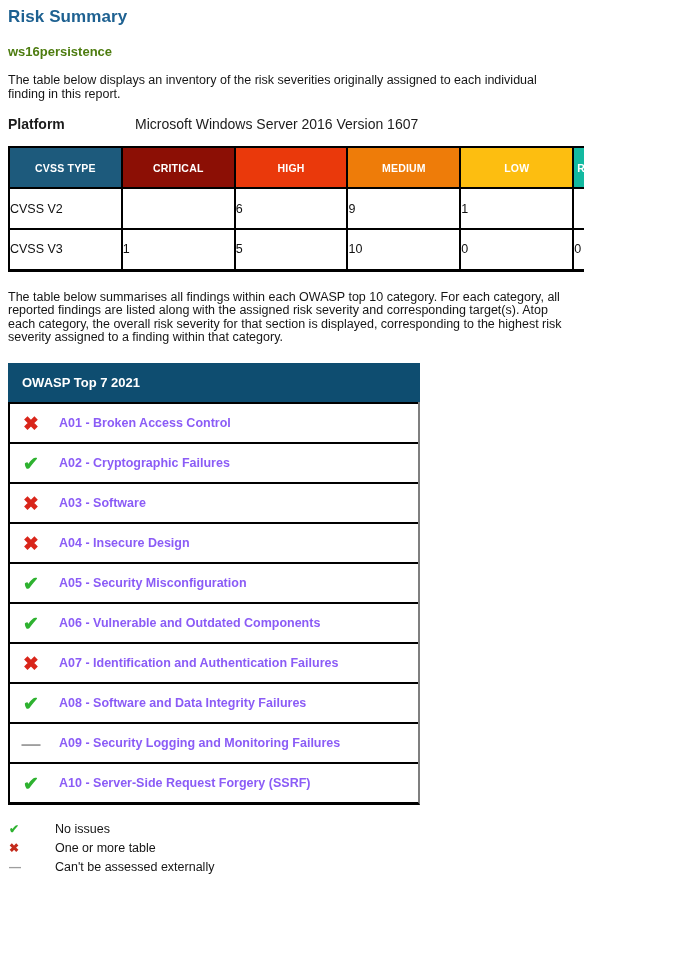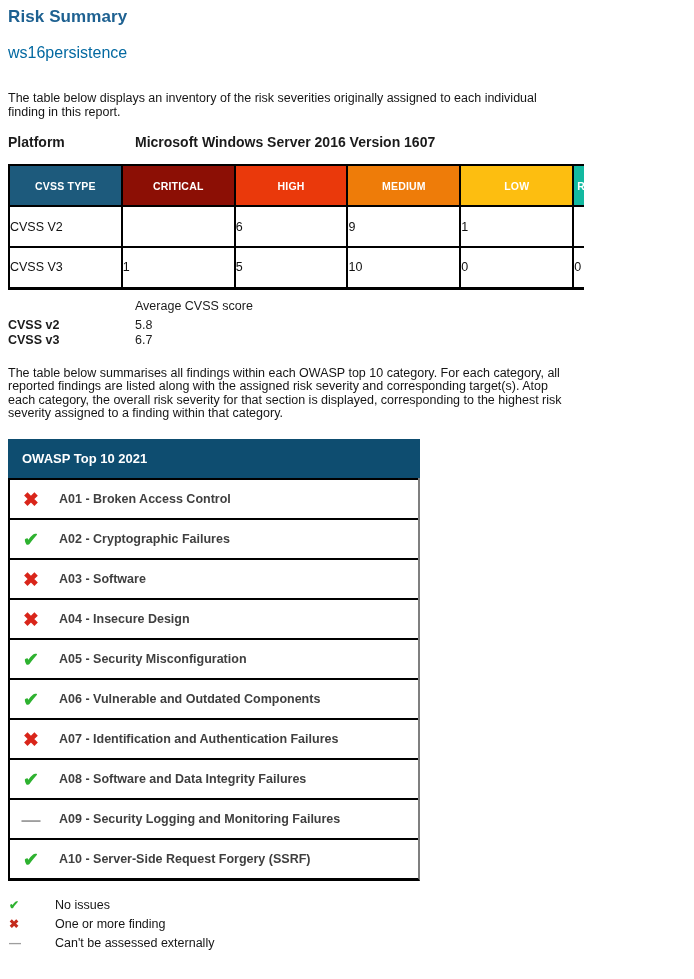--- a/index.html
+++ b/index.html
@@ -15,38 +15,38 @@
     overflow: hidden;
   }
   .page-title {
     color: #1e6191;
     font-size: 17px;
     font-weight: bold;
     letter-spacing: 0.1px;
   }
   .page-subtitle {
     margin-top: 17px;
-    color: #0369a1;
-    font-size: 16px;
-    font-weight: 400;
+    color: #4d7c0f;
+    font-size: 13px;
+    font-weight: 700;
   }
   .paragraph {
-    margin-top: 30px;
+    margin-top: 15px;
     font-size: 12.5px;
     line-height: 13.6px;
     color: #151515;
     max-width: 678px;
   }
   .kv-row {
     margin-top: 15px;
     display: flex;
     font-size: 14px;
   }
   .kv-label { width: 127px; font-weight: bold; flex-shrink: 0; }
-  .kv-value { font-weight: bold; }
+  .kv-value { font-weight: normal; }
 
   
   table.cvss {
     margin-top: 14px;
     width: 679px;
     border-collapse: collapse;
     table-layout: fixed;
   }
   table.cvss th, table.cvss td {
     border: 2px solid #000000;
@@ -104,21 +104,21 @@
     width: 42px;
     text-align: center;
     font-size: 19px;
     font-weight: bold;
     line-height: 1;
     flex-shrink: 0;
   }
   .owasp-row .row-label {
     font-size: 12.5px;
     font-weight: bold;
-    color: #404040;
+    color: #8b5cf6;
     padding-left: 7px;
   }
   .status-fail { color: #d9251a; }
   .status-pass { color: #2eb230; }
   .status-na   { color: #9e9e9e; }
 
   
   .legend { margin-top: 14px; }
   .legend-item { display: flex; align-items: center; height: 19px; }
   .legend-item .legend-icon {
@@ -172,36 +172,25 @@
         <td>CVSS V3</td>
         <td>1</td>
         <td>5</td>
         <td>10</td>
         <td>0</td>
         <td>0</td>
       </tr>
     </tbody>
   </table>
 
-  <div class="avg-block">
-    <div class="avg-heading">Average CVSS score</div>
-    <div class="avg-row">
-      <div class="avg-label">CVSS v2</div>
-      <div class="avg-value">5.8</div>
-    </div>
-    <div class="avg-row">
-      <div class="avg-label">CVSS v3</div>
-      <div class="avg-value">6.7</div>
-    </div>
-  </div>
 
   <div class="paragraph" style="margin-top:19px;">The table below summarises all findings within each OWASP top 10 category. For each category, all reported findings are listed along with the assigned risk severity and corresponding target(s). Atop each category, the overall risk severity for that section is displayed, corresponding to the highest risk severity assigned to a finding within that category.</div>
 
   <div class="owasp">
-    <div class="owasp-header">OWASP Top 10 2021</div>
+    <div class="owasp-header">OWASP Top 7 2021</div>
     <div class="owasp-body">
       <div class="owasp-row">
         <span class="row-icon status-fail">✖</span>
         <span class="row-label">A01 - Broken Access Control</span>
       </div>
       <div class="owasp-row">
         <span class="row-icon status-pass">✔</span>
         <span class="row-label">A02 - Cryptographic Failures</span>
       </div>
       <div class="owasp-row">
@@ -239,21 +228,21 @@
     </div>
   </div>
 
   <div class="legend">
     <div class="legend-item">
       <span class="legend-icon status-pass">✔</span>
       <span class="legend-label">No issues</span>
     </div>
     <div class="legend-item">
       <span class="legend-icon status-fail">✖</span>
-      <span class="legend-label">One or more finding</span>
+      <span class="legend-label">One or more table</span>
     </div>
     <div class="legend-item">
       <span class="legend-icon status-na">—</span>
       <span class="legend-label">Can't be assessed externally</span>
     </div>
   </div>
 
 </div>
 
 </body></html>

